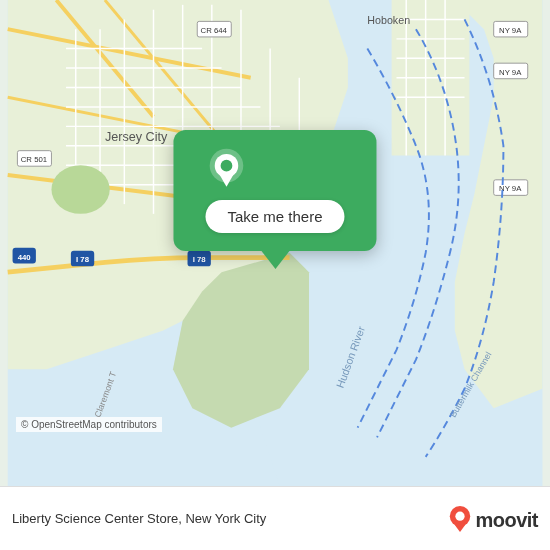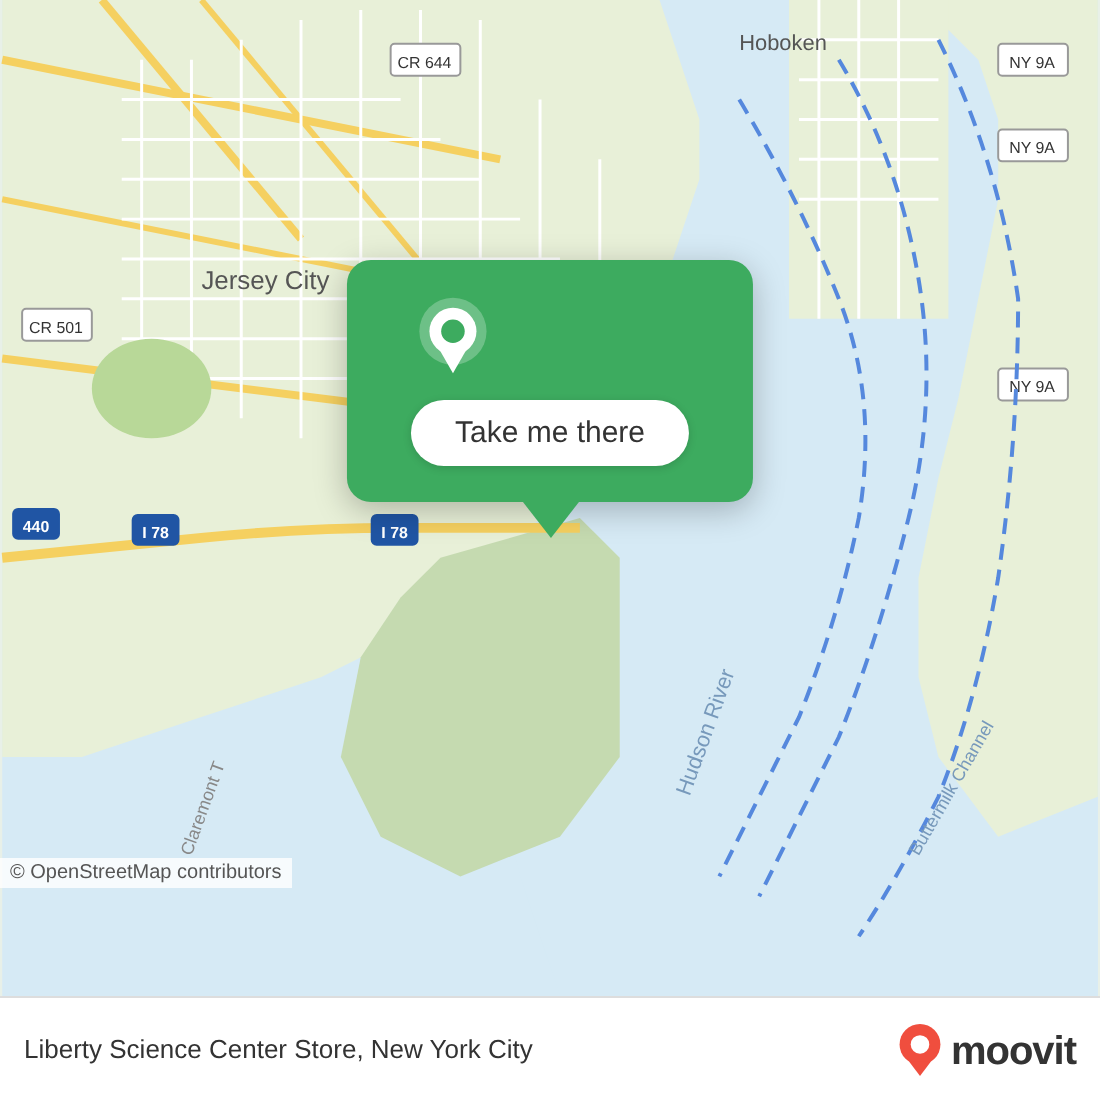--- a/index.html
+++ b/index.html
@@ -72,21 +72,21 @@
     #popup-arrow {
       width: 0;
       height: 0;
       border-left: 14px solid transparent;
       border-right: 14px solid transparent;
       border-top: 18px solid #3dab5f;
     }
 
     
     #bottom-bar {
-      height: 52px;
+      height: 64px;
       background: white;
       border-top: 1px solid #ddd;
       display: flex;
       align-items: center;
       padding: 0 12px;
       gap: 8px;
     }
 
     #moovit-logo {
       display: flex;
@@ -108,21 +108,21 @@
     }
 
     #location-label {
       font-size: 13px;
       color: #333;
     }
 
     #osm-credit {
       position: absolute;
       bottom: 54px;
-      left: 0;
+      left: 16px;
       background: rgba(255,255,255,0.8);
       font-size: 10px;
       color: #555;
       padding: 2px 5px;
     }
   </style>
 </head>
 <body>
 
 <div id="app">

